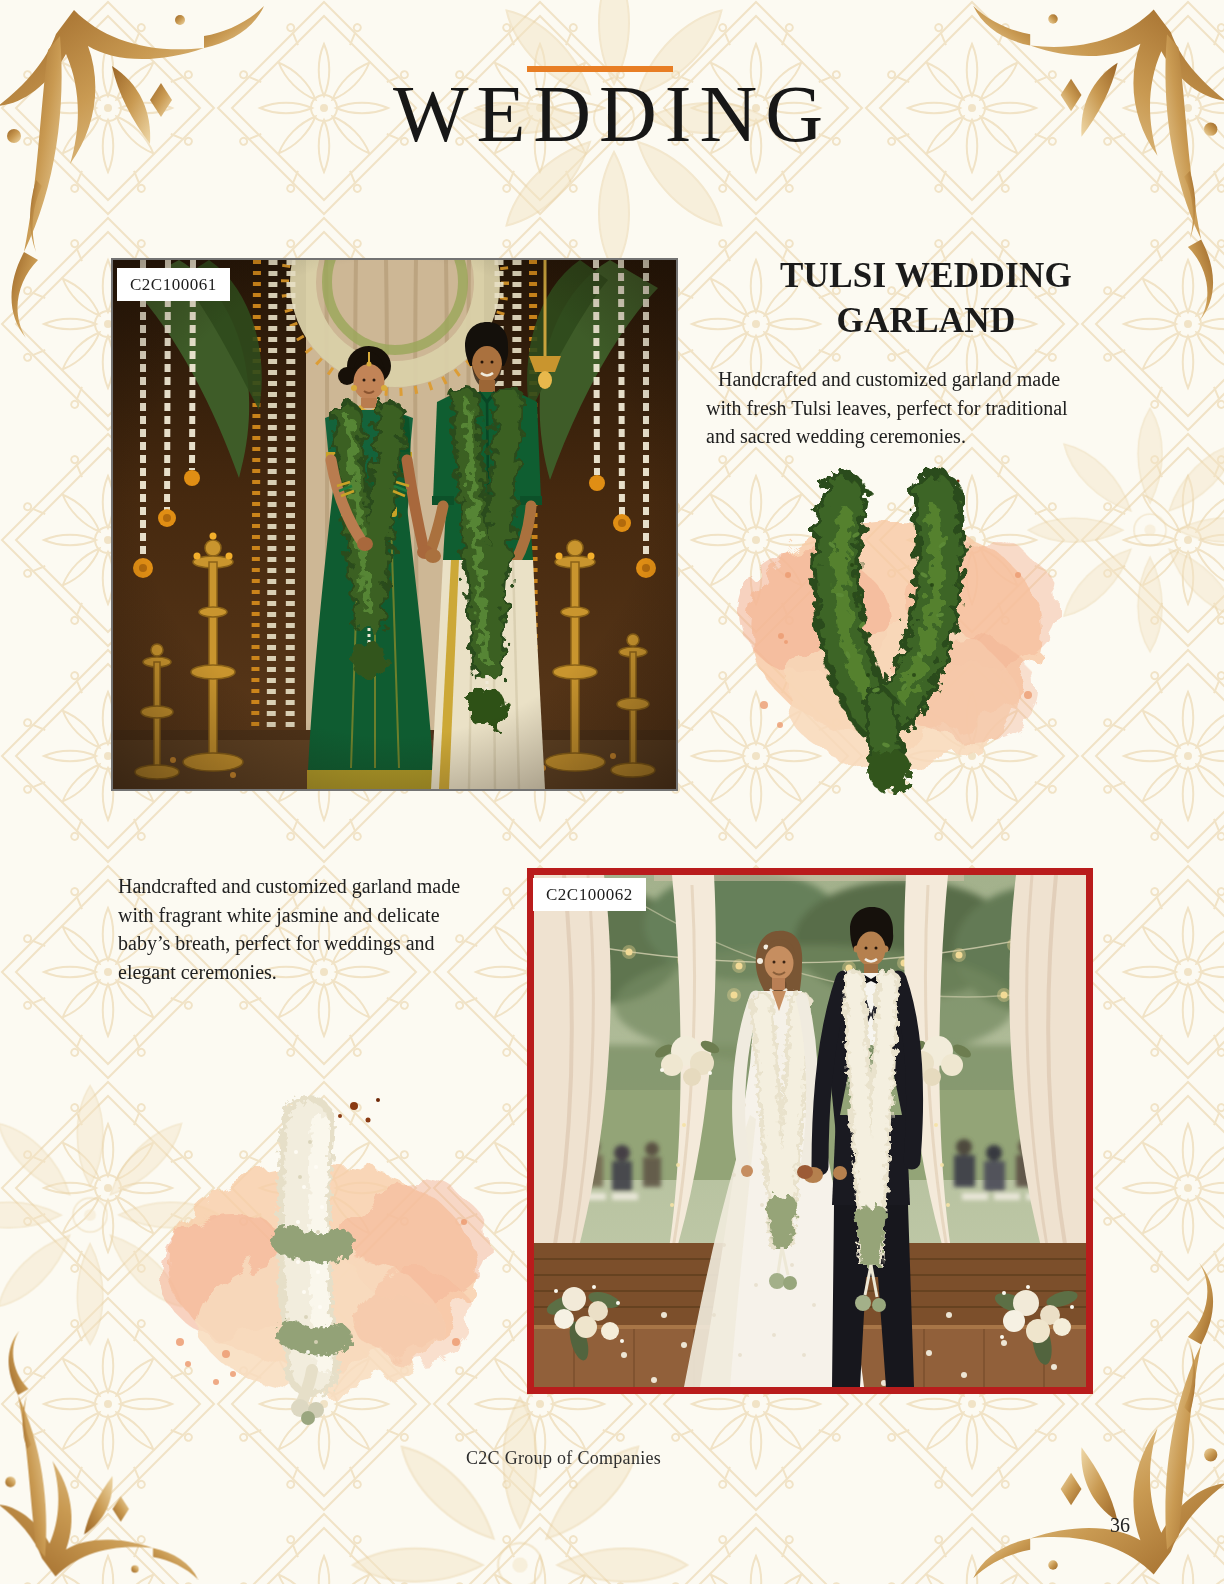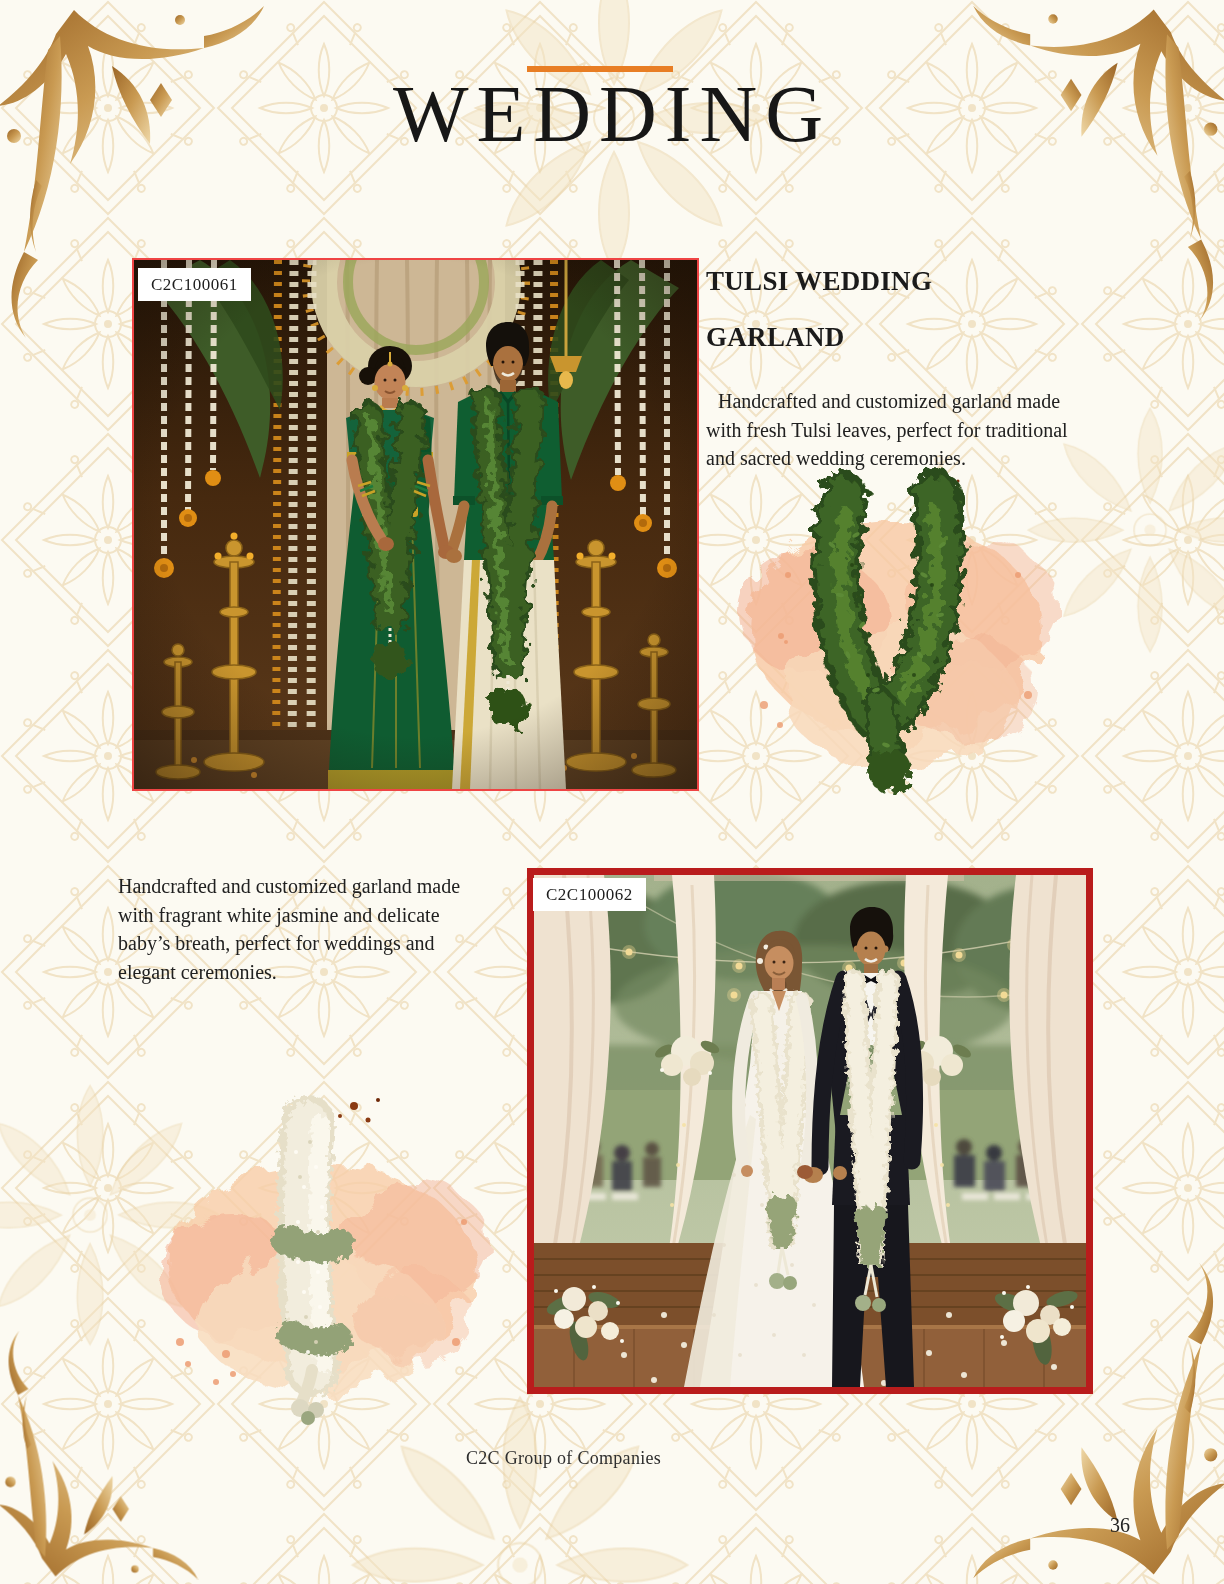--- a/index.html
+++ b/index.html
@@ -4,32 +4,32 @@
 <style>
   html,body{margin:0;padding:0;background:#ffffff;}
   .page{position:relative;width:1224px;height:1584px;background:#22c55e;overflow:hidden;
         font-family:"Liberation Serif","DejaVu Serif",serif;}
   .bg{position:absolute;left:0;top:0;width:1224px;height:1584px;}
   .accent-line{position:absolute;left:527px;top:66px;width:146px;height:6px;background:#E87E25;}
   .page-title{position:absolute;left:0;top:74px;width:100%;margin:0;text-align:center;
         font-size:80px;font-weight:400;letter-spacing:8px;color:#171717;line-height:1;}
   figure{margin:0;}
   .photo{position:absolute;box-sizing:border-box;}
-  .photo1{left:132px;top:258px;width:567px;height:533px;border:2px solid #ef4444;background:#3a2415;}
+  .photo1{left:111px;top:258px;width:567px;height:533px;border:2px solid #737373;background:#3a2415;}
   .photo2{left:527px;top:868px;width:566px;height:526px;border:7px solid #b91c1c;background:#8fa37c;}
   .photo svg{position:absolute;left:0;top:0;width:100%;height:100%;display:block;}
   .code-label{position:absolute;background:#ffffff;color:#1d1d1d;font-size:17px;line-height:17px;
         padding:8px 13px;letter-spacing:0.5px;}
   .photo1 .code-label{left:4px;top:8px;}
   .photo2 .code-label{left:-1px;top:3px;}
   .product-text{position:absolute;color:#1b1b1b;}
   .pt1{left:706px;top:253px;width:440px;}
   .pt2{left:118px;top:848px;width:440px;}
-  .product-title{margin:0;font-size:27px;font-weight:700;line-height:56px;letter-spacing:0.3px;
-        white-space:pre-line;color:#1b1b1b;}
+  .product-title{margin:0;font-size:35px;font-weight:700;line-height:45px;letter-spacing:0.3px;
+        white-space:pre-line;color:#1b1b1b;text-align:center;}
   .product-desc{margin:0;font-size:20px;line-height:28.5px;white-space:pre-line;color:#202020;}
   .pt1 .product-desc{margin-top:22px;text-indent:12px;}
   .pt2 .product-desc{margin-top:24px;}
   .garland-figure{position:absolute;}
   .garland-figure svg{display:block;width:100%;height:100%;}
   .fig-tulsi{left:728px;top:455px;width:334px;height:340px;}
   .fig-jasmine{left:158px;top:1092px;width:336px;height:345px;}
   .footer-company{position:absolute;left:466px;top:1448px;font-size:18px;color:#2e2e2e;letter-spacing:0.3px;}
   .page-number{position:absolute;left:1068px;top:1514px;font-size:20px;color:#222222;margin-left:42px;}
 </style>

